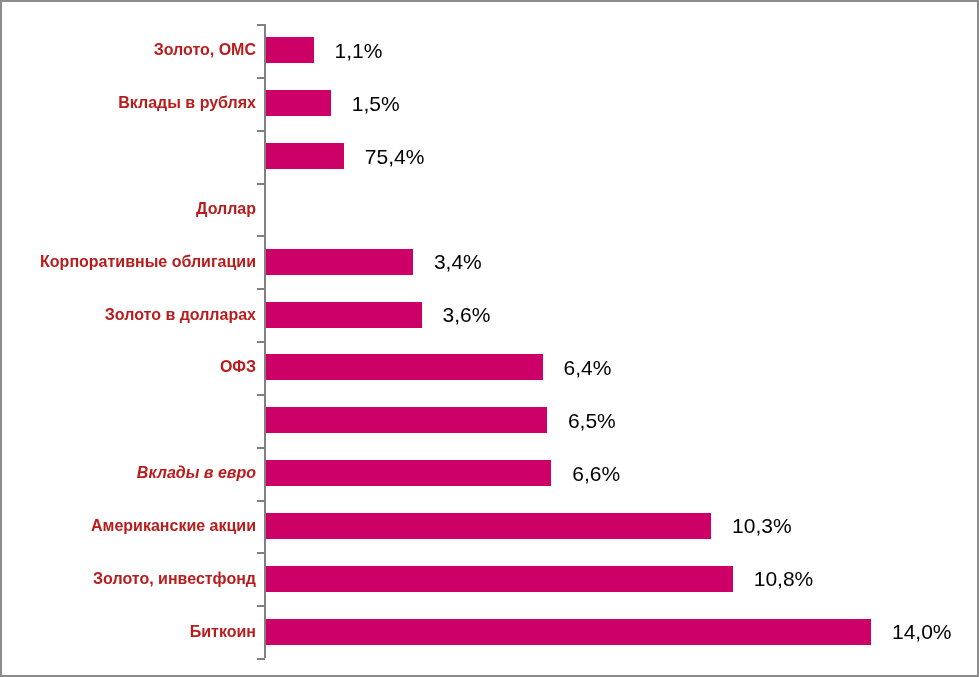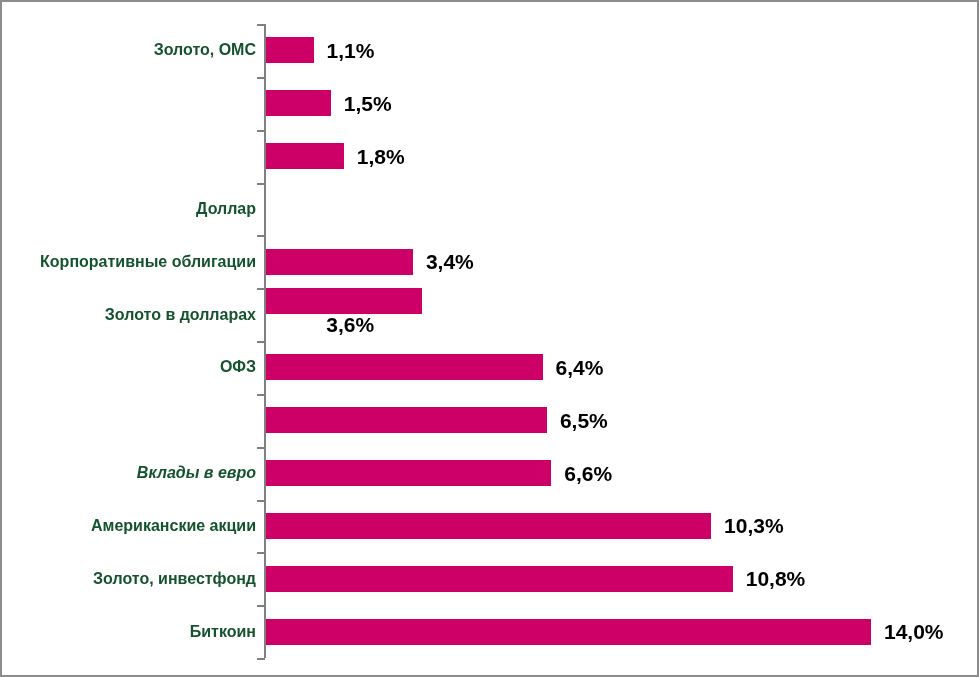--- a/index.html
+++ b/index.html
@@ -53,41 +53,41 @@
     position: absolute;
     left: 0;
     top: 0;
     width: 254px;
     height: 52.8px;
     display: flex;
     align-items: center;
     justify-content: flex-end;
     font-size: 16px;
     font-weight: bold;
-    color: #14532d;
+    color: #b91c1c;
     white-space: nowrap;
     letter-spacing: 0px;
   }
   .bar-wrap {
     position: absolute;
     left: 264px;
     top: 0;
     height: 52.8px;
     display: flex;
     align-items: center;
   }
   .bar {
     height: 26px;
     background: #CC0066;
   }
   .val-label {
     font-size: 21px;
-    font-weight: bold;
+    font-weight: normal;
     color: #000000;
-    margin-left: 13px;
+    margin-left: 21px;
     white-space: nowrap;
     line-height: 1;
   }
 </style>
 </head>
 <body>
 
 <div id="chart-frame">
   <div id="plot">
     <div class="axis-line"></div>
@@ -105,44 +105,45 @@
       <div class="tick" style="top: 603.167px;"></div>
       <div class="tick" style="top: 656px;"></div>
       <div class="row" style="top: 22px; height: 52.8333px;">
         <div class="cat-label" style="height: 52.8333px;">Золото, ОМС</div>
         <div class="bar-wrap" style="height: 52.8333px;">
           <div class="bar" style="width: 47.5357px; background: rgb(204, 0, 102);"></div>
           <div class="val-label">1,1%</div>
         </div>
       </div>
       <div class="row" style="top: 74.8333px; height: 52.8333px;">
+        <div class="cat-label" style="height: 52.8333px;">Вклады в рублях</div>
         <div class="bar-wrap" style="height: 52.8333px;">
           <div class="bar" style="width: 64.8214px; background: rgb(204, 0, 102);"></div>
           <div class="val-label">1,5%</div>
         </div>
       </div>
       <div class="row" style="top: 127.667px; height: 52.8333px;">
         <div class="bar-wrap" style="height: 52.8333px;">
           <div class="bar" style="width: 77.7857px; background: rgb(204, 0, 102);"></div>
-          <div class="val-label">1,8%</div>
+          <div class="val-label">75,4%</div>
         </div>
       </div>
       <div class="row" style="top: 180.5px; height: 52.8333px;">
         <div class="cat-label" style="height: 52.8333px;">Доллар</div>
       </div>
       <div class="row" style="top: 233.333px; height: 52.8333px;">
         <div class="cat-label" style="height: 52.8333px;">Корпоративные облигации</div>
         <div class="bar-wrap" style="height: 52.8333px;">
           <div class="bar" style="width: 146.929px; background: rgb(204, 0, 102);"></div>
           <div class="val-label">3,4%</div>
         </div>
       </div>
       <div class="row" style="top: 286.167px; height: 52.8333px;">
         <div class="cat-label" style="height: 52.8333px;">Золото в долларах</div>
-        <div class="bar-wrap" style="height: 52.8333px; flex-direction: column;">
+        <div class="bar-wrap" style="height: 52.8333px;">
           <div class="bar" style="width: 155.571px; background: rgb(204, 0, 102);"></div>
           <div class="val-label">3,6%</div>
         </div>
       </div>
       <div class="row" style="top: 339px; height: 52.8333px;">
         <div class="cat-label" style="height: 52.8333px;">ОФЗ</div>
         <div class="bar-wrap" style="height: 52.8333px;">
           <div class="bar" style="width: 276.571px; background: rgb(204, 0, 102);"></div>
           <div class="val-label">6,4%</div>
         </div>

